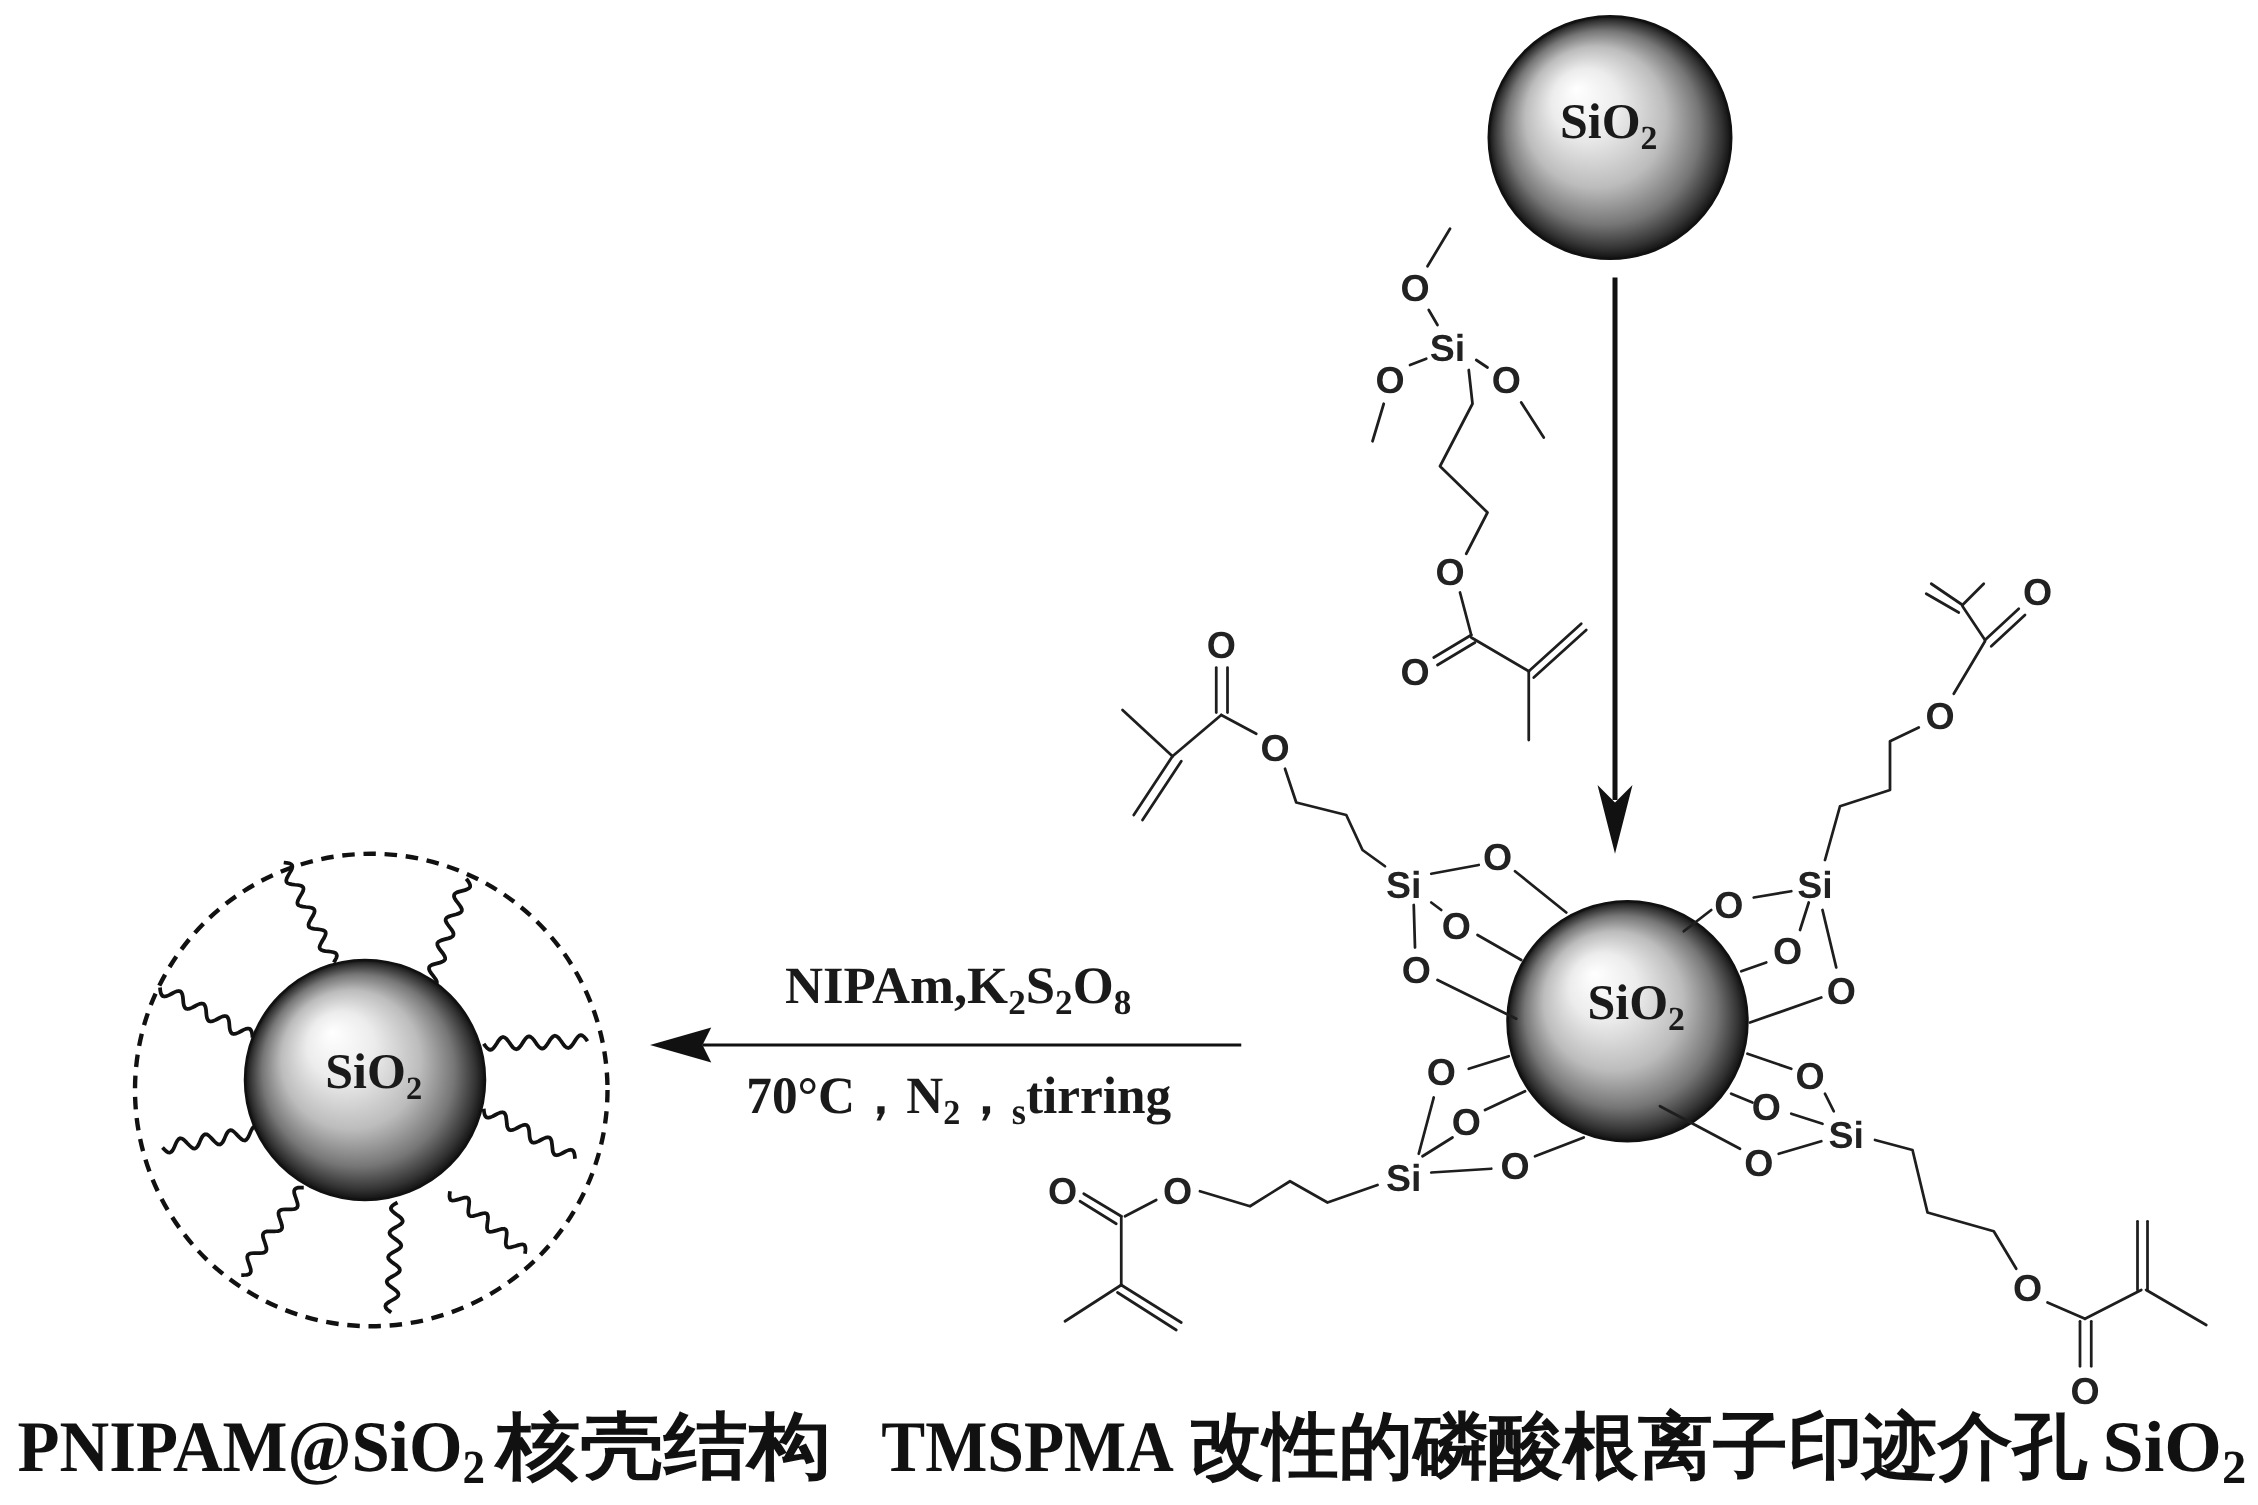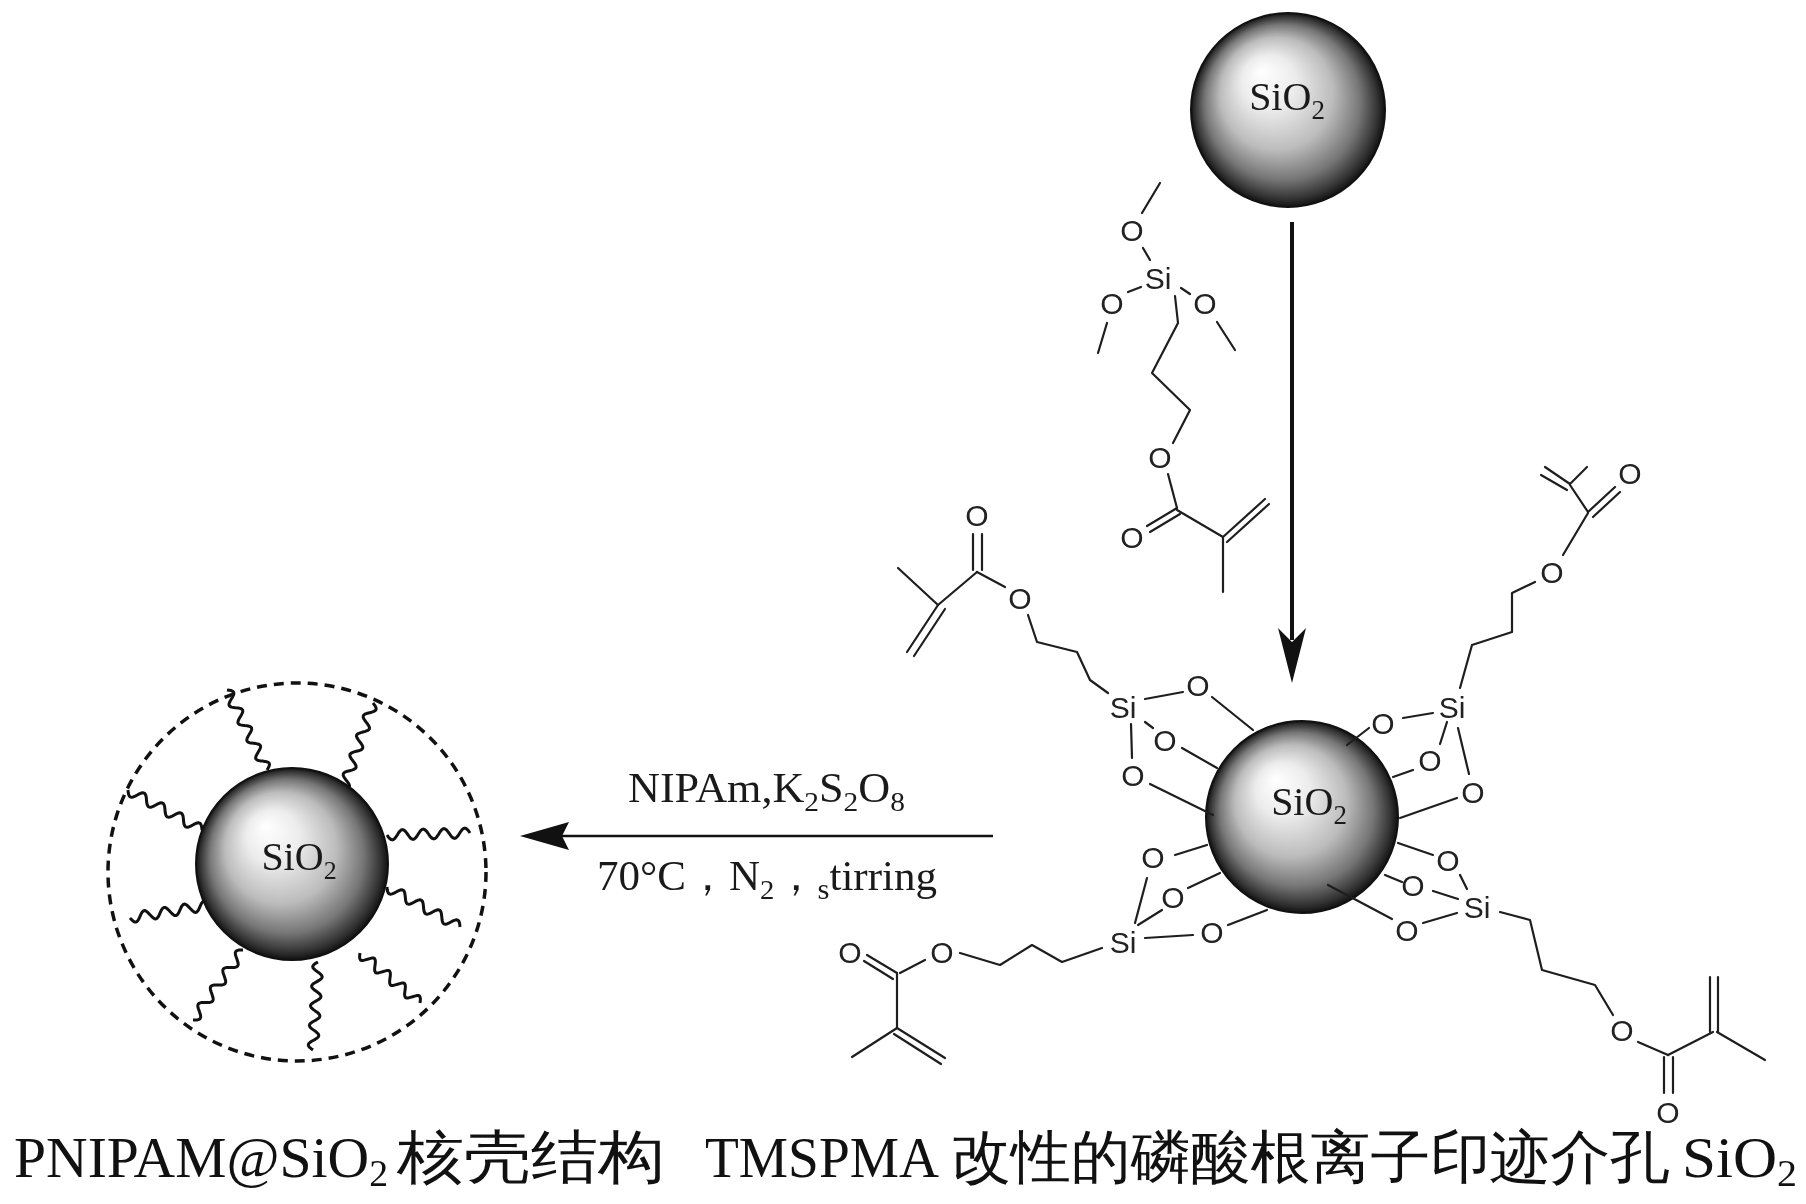--- a/index.html
+++ b/index.html
@@ -1,16 +1,16 @@
 <!DOCTYPE html>
 <html><head>
 <meta charset="utf-8">
 <style>
   html, body { margin: 0; padding: 0; background: #ffffff; }
-  .page { position: relative; width: 1806px; height: 1204px; background: #ffffff; overflow: hidden; }
+  .page { position: relative; width: 1806px; height: 1204px; background: #ffffff; overflow: hidden; font-weight: bold; }
   svg.canvas { position: absolute; left: 0; top: 0; width: 1806px; height: 1204px; }
   .bond { stroke: #1e1e1e; stroke-width: 2.2; fill: none; stroke-linecap: round; stroke-linejoin: round; }
   .wave { stroke: #111111; stroke-width: 3; fill: none; stroke-linejoin: round; }
   .atom { font-family: "Liberation Sans", sans-serif; font-size: 30px; fill: #222222; text-anchor: middle; }
   .sph-label { font-family: "Liberation Serif", serif; font-size: 40px; fill: #1a1a1a; text-anchor: middle; }
   .cond { font-family: "Liberation Serif", serif; font-size: 42px; fill: #1a1a1a; }
   .caption { font-family: "Liberation Serif", serif; font-size: 58px; fill: #111111; }
 </style>
 </head>
 <body>

